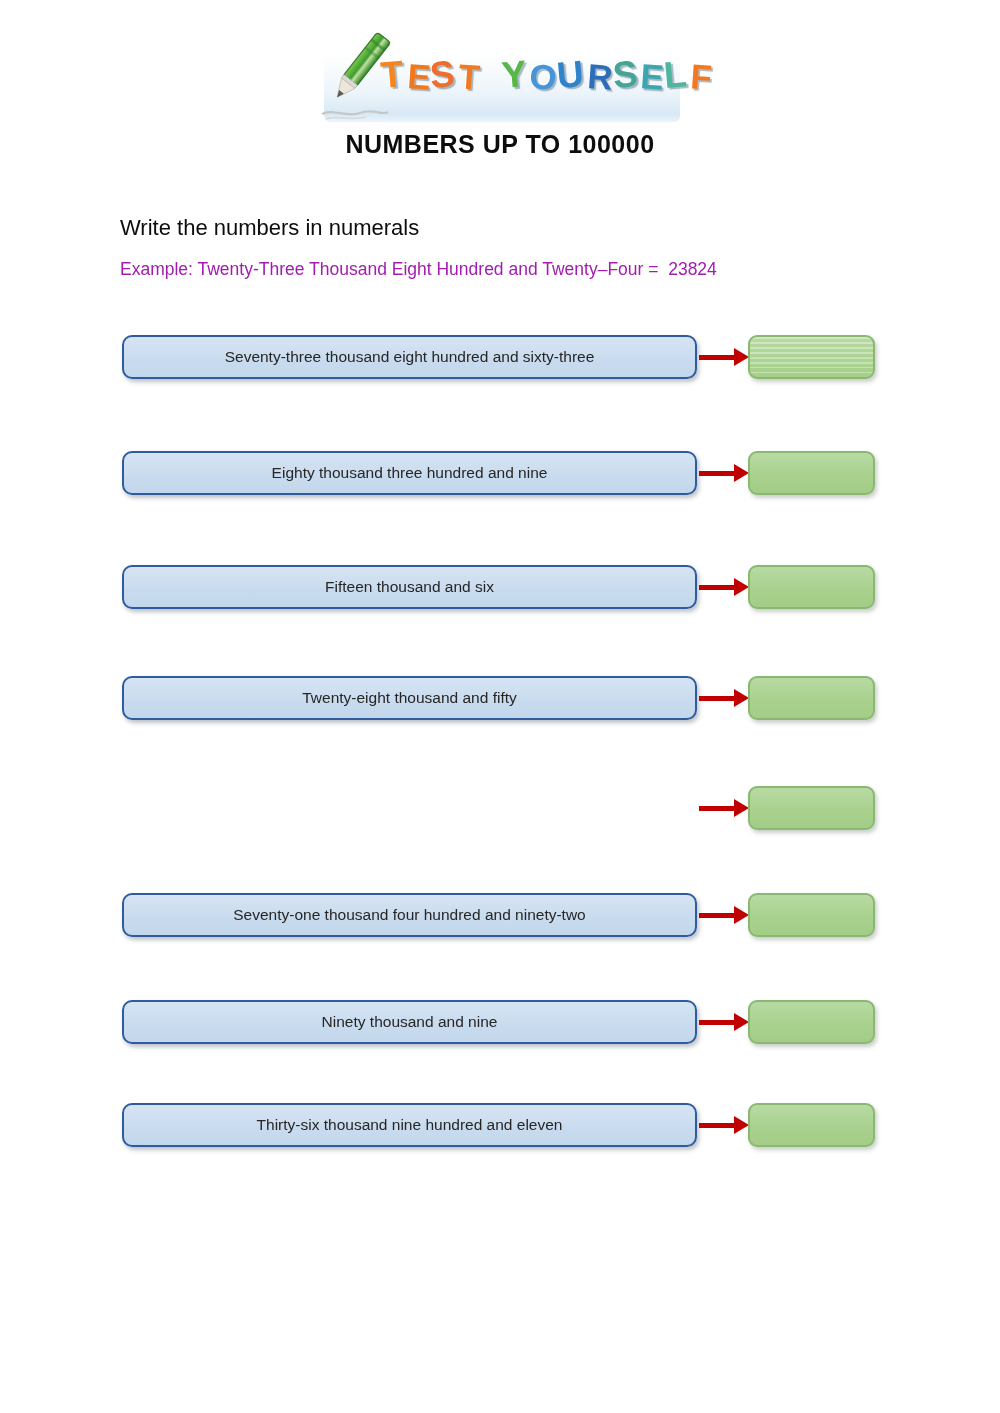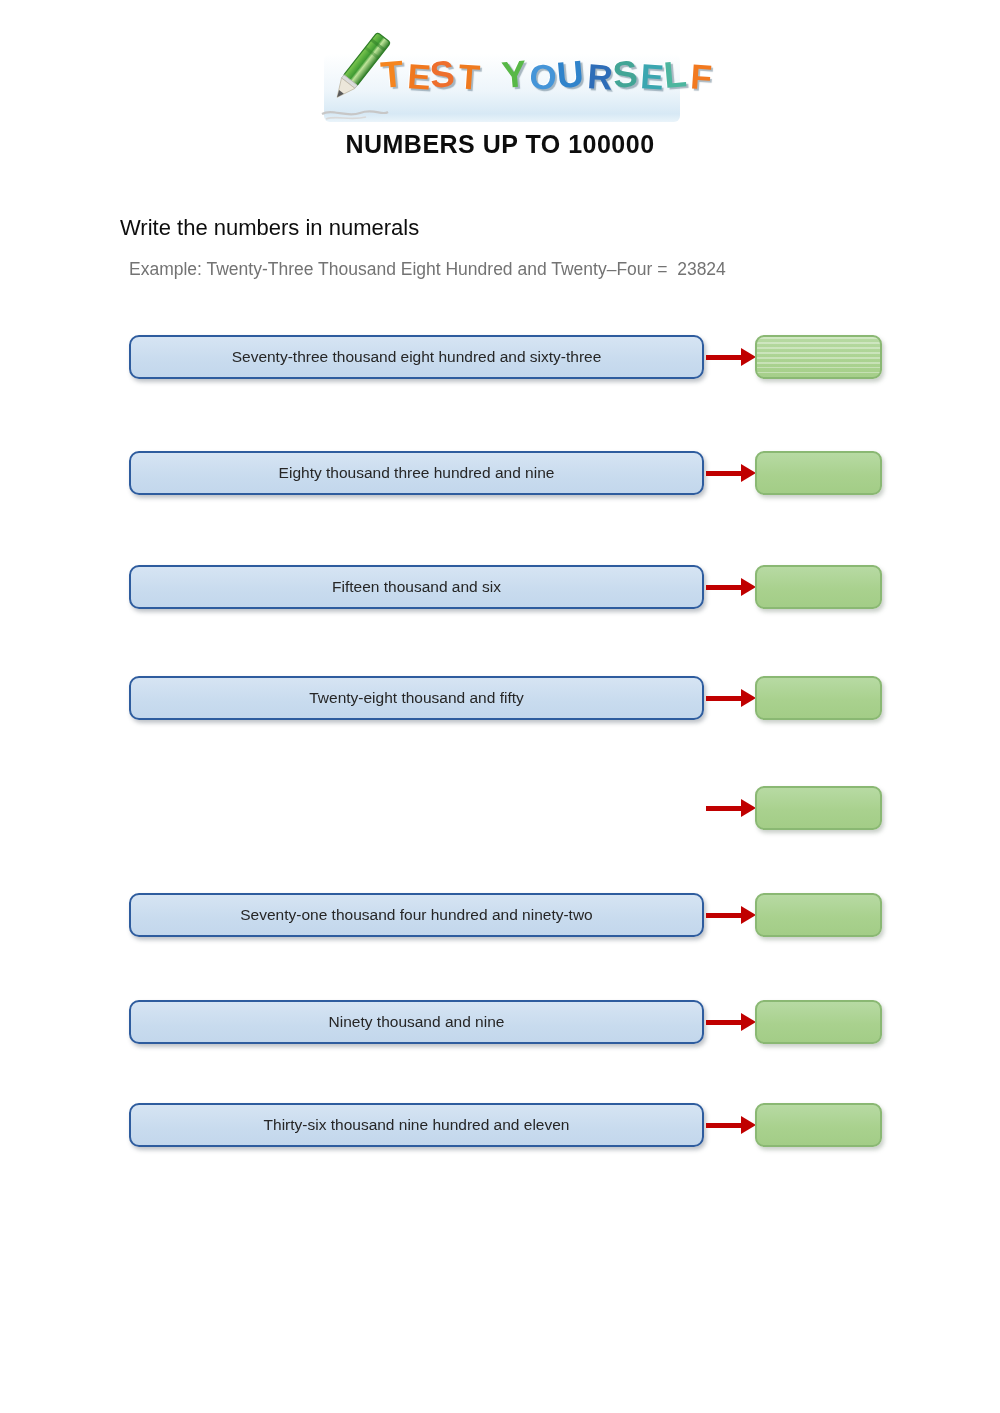--- a/index.html
+++ b/index.html
@@ -23,25 +23,25 @@
   }
   .logo-letter:nth-child(odd){transform:rotate(-5deg) translateY(-2px);}
   .logo-letter:nth-child(even){transform:rotate(4deg) scale(.94);}
   .pencil{position:absolute;left:-14px;top:-14px;}
 
   
   .doc-title{position:absolute;top:130px;left:0;width:100%;text-align:center;
     font-size:25px;font-weight:bold;color:#0d0d0d;letter-spacing:.5px;}
   .section-heading{position:absolute;top:215px;left:120px;
     font-size:22px;font-weight:normal;color:#0d0d0d;}
-  .example-line{position:absolute;top:259px;left:129px;
-    font-size:17.5px;color:#737373;white-space:pre-wrap;}
+  .example-line{position:absolute;top:259px;left:120px;
+    font-size:17.5px;color:#a21caf;white-space:pre-wrap;}
 
   
-  .q-row{position:absolute;left:0;width:968px;height:44px;margin-left:7px;}
+  .q-row{position:absolute;left:0;width:968px;height:44px;}
   .q-row:nth-of-type(1){top:335px;}
   .q-row:nth-of-type(2){top:451px;padding-left:48px;}
   .q-row:nth-of-type(3){top:565px;}
   .q-row:nth-of-type(4){top:676px;}
   .q-row:nth-of-type(5){top:786px;}
   .q-row:nth-of-type(6){top:893px;border-radius:15px;}
   .q-row:nth-of-type(7){top:1000px;}
   .q-row:nth-of-type(8){top:1103px;padding-left:48px;}
 
   .q-label{

